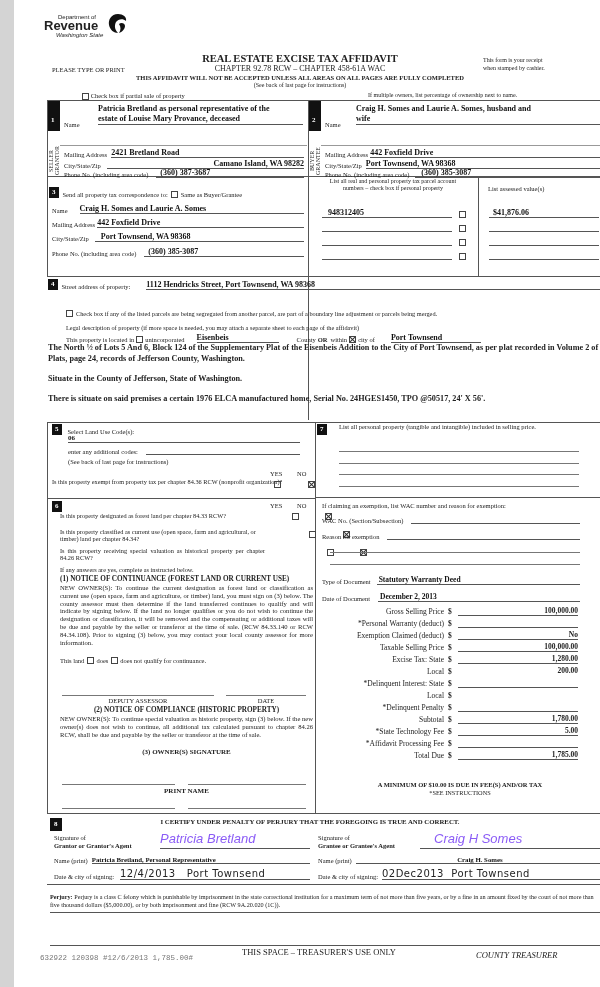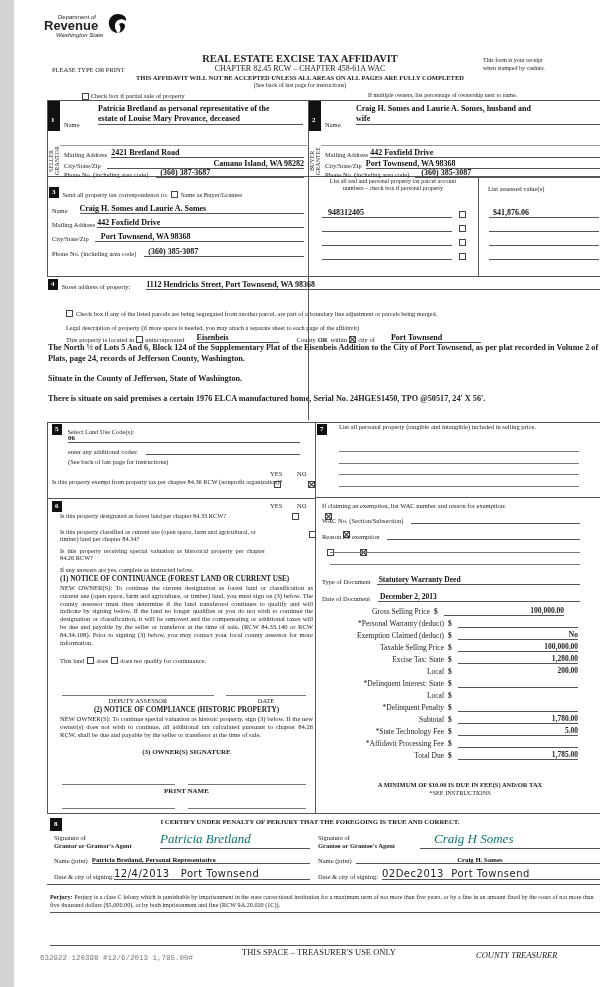--- a/index.html
+++ b/index.html
@@ -14,21 +14,21 @@
   .cb { display: inline-block; width: 7px; height: 7px; border: 1px solid #444; vertical-align: middle; position: relative; }
   .cb.x::before, .cb.x::after { content: ""; position: absolute; left: 2px; top: -1px; width: 1px; height: 7px; background: #333; }
   .cb.x::before { transform: rotate(45deg); }
   .cb.x::after { transform: rotate(-45deg); }
   .hline { position: absolute; height: 1px; background: #555; }
   .vline { position: absolute; width: 1px; background: #555; }
   .vert { position: absolute; writing-mode: vertical-rl; transform: rotate(180deg); font-size: 6px; line-height: 6px; text-align: center; }
   .logo-dept { font-family: "Liberation Sans", sans-serif; font-size: 6px; }
   .logo-rev { font-family: "Liberation Sans", sans-serif; font-size: 13px; font-weight: bold; line-height: 12px; }
   .logo-wa { font-family: "Liberation Sans", sans-serif; font-size: 6px; font-style: italic; }
-  .sig { font-family: Liberation Serif, serif; font-style: italic; font-size: 11px; color: #0f766e; }
+  .sig { font-family: Liberation Sans, sans-serif; font-style: italic; font-size: 11px; color: #8b5cf6; }
   .hand { font-family: "DejaVu Sans", sans-serif; font-size: 10px; color: #222; letter-spacing: 0.5px; }
   .row { position: absolute; display: flex; align-items: flex-end; }
   .lbl { font-size: 6.5px; white-space: nowrap; }
   .money { position: absolute; display: flex; align-items: flex-end; font-size: 7.5px; }
   .money .l { width: 130px; text-align: right; padding-right: 4px; }
   .money .d { width: 10px; font-weight: bold; }
   .money .v { width: 120px; border-bottom: 1px solid #555; text-align: right; font-weight: bold; font-size: 7.5px; height: 10px; line-height: 10px; }
   .para { font-size: 6.6px; line-height: 7.8px; text-align: justify; }
   .mono { font-family: "Liberation Mono", monospace; font-size: 7.5px; color: #777; }
 </style>
@@ -44,21 +44,21 @@
   <div class="logo-dept" style="padding-left:14px;">Department of</div>
   <div class="logo-rev">Revenue</div>
   <div class="logo-wa" style="padding-left:12px;">Washington State</div>
   <svg class="abs" style="left:62px;top:-2px;" width="24" height="24" viewBox="0 0 24 24">
     <path d="M12 2 C5 2 2 8 3 13 C4 18 8 21 12 21 C9 18 8 14 10 10 C12 7 17 6 20 9 C21 5 17 2 12 2 Z" fill="#111"></path>
     <path d="M13 12 C15 10 19 11 19 14 C19 17 16 20 13 21 C15 18 15 15 13 12 Z" fill="#111"></path>
   </svg>
 </div>
 
 <div class="abs b" style="left:0;width:600px;top:53px;text-align:center;font-size:10.5px;">REAL ESTATE EXCISE TAX AFFIDAVIT</div>
-<div class="abs" style="left:0;width:600px;top:64px;text-align:center;font-size:8px;">CHAPTER 82.45 RCW – CHAPTER 458-61A WAC</div>
+<div class="abs" style="left:0;width:600px;top:64px;text-align:center;font-size:8px;">CHAPTER 92.78 RCW – CHAPTER 458-61A WAC</div>
 <div class="abs" style="left:52px;top:66px;font-size:6.5px;">PLEASE TYPE OR PRINT</div>
 <div class="abs" style="left:483px;top:56px;font-size:6px;line-height:8px;">
   <div>This form is your receipt</div>
   <div>when stamped by cashier.</div>
 </div>
 <div class="abs b" style="left:0;width:600px;top:74px;text-align:center;font-size:6.5px;">THIS AFFIDAVIT WILL NOT BE ACCEPTED UNLESS ALL AREAS ON ALL PAGES ARE FULLY COMPLETED</div>
 <div class="abs" style="left:0;width:600px;top:82px;text-align:center;font-size:6px;">(See back of last page for instructions)</div>
 
 
 <div class="abs lbl" style="left:82px;top:92px;">
@@ -296,21 +296,21 @@
 <div class="row" style="left:322px;top:575px;width:258px;">
   <span class="lbl">Type of Document</span>
   <span class="fill uline" style="flex:1;margin-left:6px;padding-left:2px;font-size:7.5px;">Statutory Warranty Deed</span>
 </div>
 <div class="row" style="left:322px;top:592px;width:258px;">
   <span class="lbl">Date of Document</span>
   <span class="fill uline" style="flex:1;margin-left:8px;padding-left:2px;font-size:7.5px;">December 2, 2013</span>
 </div>
 
 
-<div class="money" style="left:304px;top:606px;justify-content:center;">
+<div class="money" style="left:318px;top:606px;justify-content:center;">
     <span class="l">Gross Selling Price</span>
     <span class="d">$</span>
     <span class="v">100,000.00</span>
   </div>
 <div class="money" style="left:318px;top:618px;">
     <span class="l">*Personal Warranty (deduct)</span>
     <span class="d">$</span>
     <span class="v"></span>
   </div>
 <div class="money" style="left:318px;top:630px;">
@@ -380,21 +380,21 @@
   <div>Signature of</div>
   <div class="b">Grantor or Grantor's Agent</div>
 </div>
 <div class="abs sig uline" style="left:160px;top:829px;width:150px;height:20px;line-height:20px;font-size:13px;">Patricia Bretland</div>
 <div class="row" style="left:54px;top:856px;width:256px;">
   <span class="lbl">Name (print)</span>
   <span class="fill uline" style="flex:1;margin-left:4px;font-size:6.8px;">Patricia Bretland, Personal Representative</span>
 </div>
 <div class="row" style="left:54px;top:868px;width:256px;">
   <span class="lbl">Date &amp; city of signing:</span>
-  <span class="hand uline" style="flex:1;white-space:pre;">12/4/2013   Port Townsend</span>
+  <span class="hand uline" style="flex:1;margin-left:6px;white-space:pre;">12/4/2013   Port Townsend</span>
 </div>
 
 <div class="abs lbl" style="left:318px;top:834px;line-height:8px;">
   <div>Signature of</div>
   <div class="b">Grantee or Grantee's Agent</div>
 </div>
 <div class="abs sig uline" style="left:420px;top:829px;width:184px;height:20px;line-height:20px;font-size:13px;padding-left:14px;">Craig H Somes</div>
 <div class="row" style="left:318px;top:856px;width:286px;">
   <span class="lbl">Name (print)</span>
   <span class="fill uline" style="flex:1;margin-left:4px;text-align:center;font-size:6.8px;">Craig H. Somes</span>

